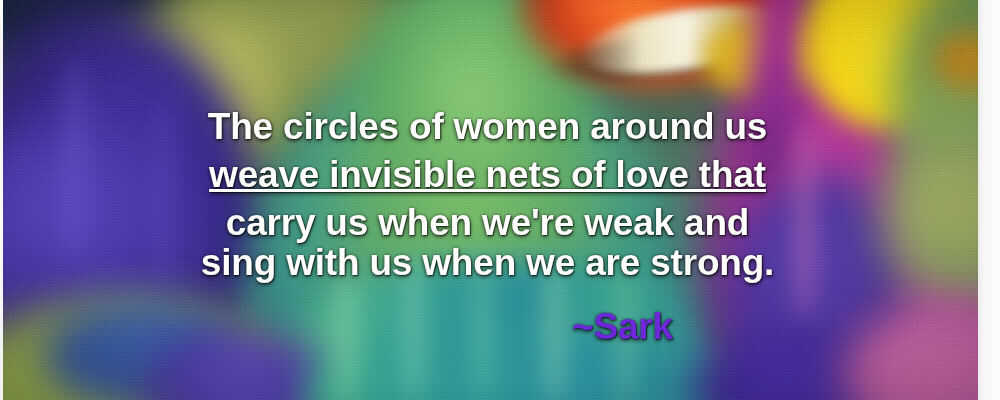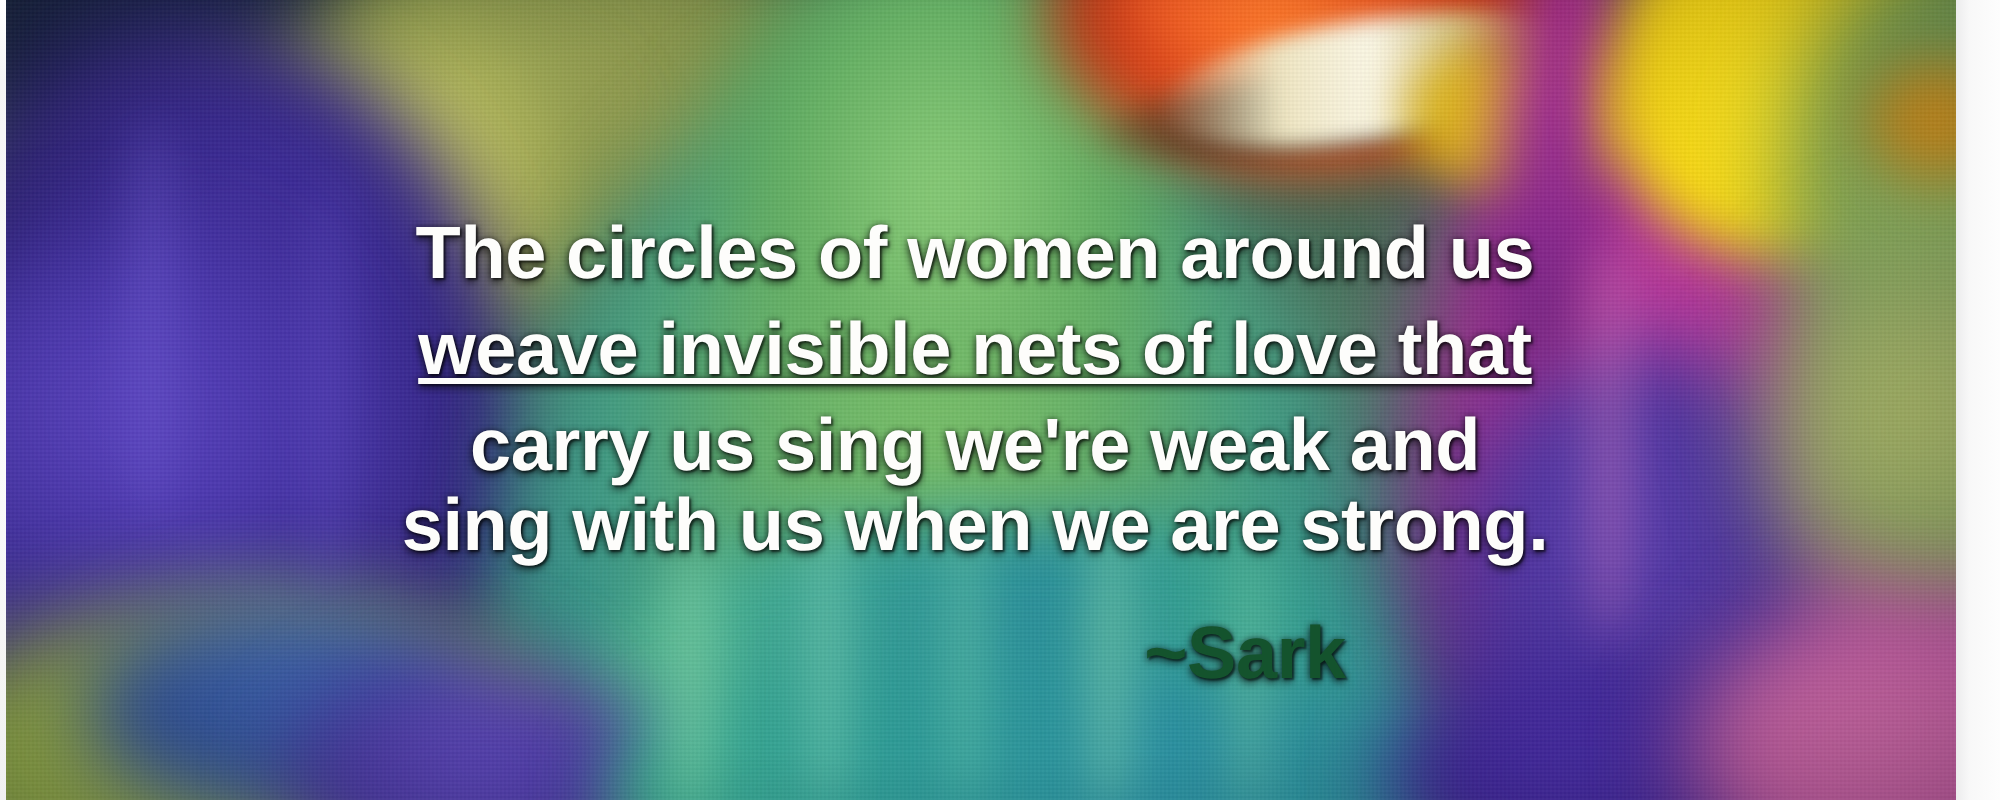--- a/index.html
+++ b/index.html
@@ -299,21 +299,21 @@
   #quote-line-3 { top: 242px; }
 
   #attribution {
     position: absolute;
     top: 306px;
     left: 0;
     width: 975px;
     text-align: center;
     padding-left: 270px;
     box-sizing: border-box;
-    color: #14532d;
+    color: #6d28d9;
     font-weight: bold;
     font-size: 37px;
     letter-spacing: -0.2px;
     white-space: nowrap;
     text-shadow:
       0 2px 4px rgba(0,0,0,.55),
       0 0 3px rgba(0,0,0,.45),
       1px 1px 1px rgba(0,0,0,.5);
     font-family: "Liberation Sans", sans-serif;
   }
@@ -368,21 +368,21 @@
     <div class="fold" style="left:150px;top:90px;width:22px;height:210px;background:#5e4ac2;opacity:.4;"></div>
     <div class="fold" style="left:790px;top:120px;width:24px;height:200px;background:#d479bb;opacity:.4;"></div>
 
     <div id="grain"></div>
     <div id="vignette"></div>
   </div>
 
   <div id="quote">
     <div class="quote-line" id="quote-line-0">The circles of women around us</div>
     <div class="quote-line" id="quote-line-1">weave invisible nets of love that</div>
-    <div class="quote-line" id="quote-line-2">carry us sing we're weak and</div>
+    <div class="quote-line" id="quote-line-2">carry us when we're weak and</div>
     <div class="quote-line" id="quote-line-3">sing with us when we are strong.</div>
     <div id="attribution">~Sark</div>
   </div>
 
   <div id="border-left"></div>
   <div id="border-right"></div>
 
 </div>
 
 </body></html>

